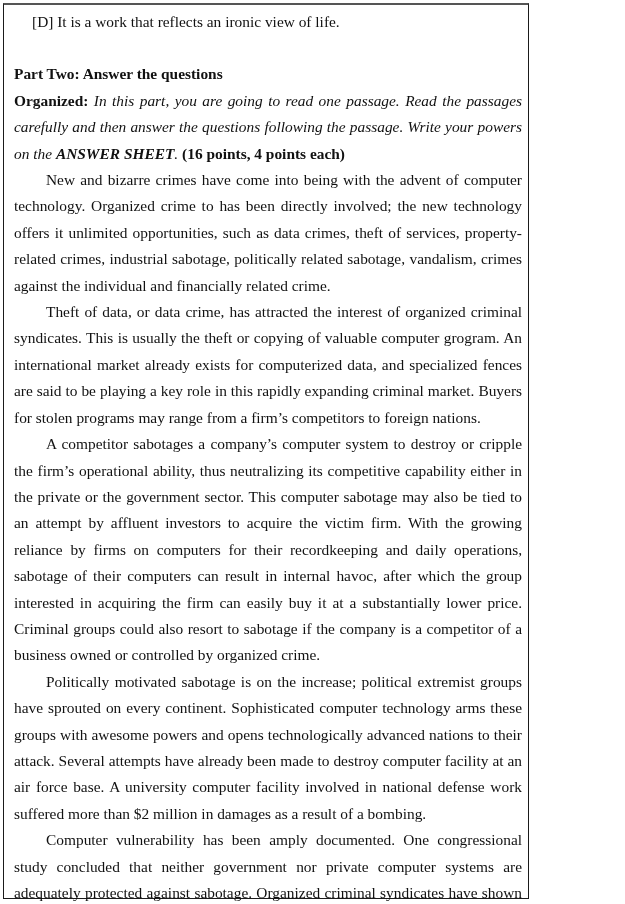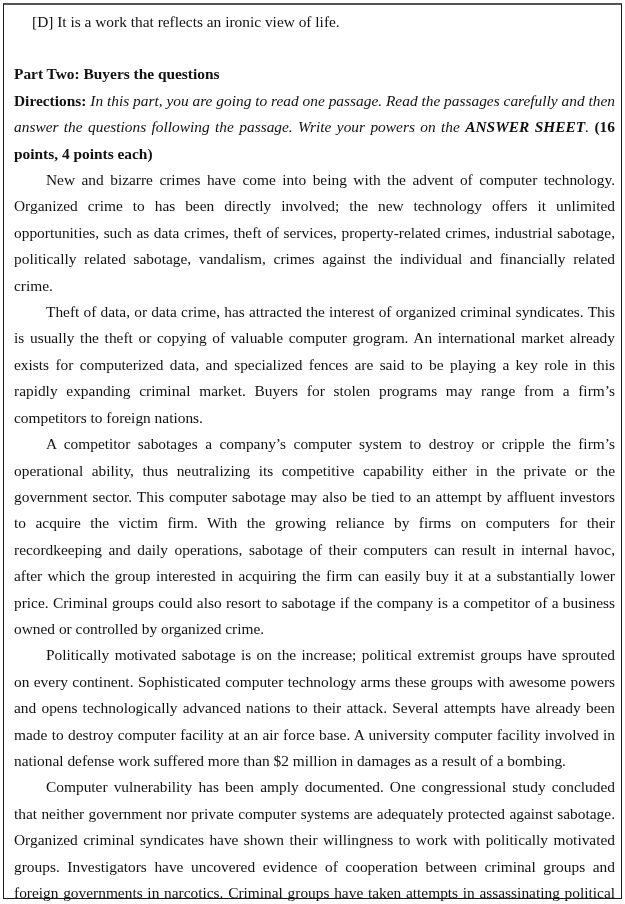--- a/index.html
+++ b/index.html
@@ -1,39 +1,39 @@
 <!DOCTYPE html>
 <html><head>
   <meta charset="utf-8">
   <style>
     html, body { margin: 0; padding: 0; background: #ffffff; }
     body { width: 625px; height: 904px; position: relative; overflow: hidden; }
     .page {
-      position: absolute; left: 3px; top: 3px; width: 619px; height: 896px;
+      position: absolute; left: 3px; top: 3px; width: 526px; height: 896px;
       border: 1px solid #1a1a1a; border-top: 2px solid #555; box-sizing: border-box;
       background: #fff;
       font-family: "Liberation Serif", serif; font-size: 15.4px; line-height: 26.4px; color: #111;
     }
     .inner { position: absolute; left: 10px; right: 6px; top: 4px; }
     p { margin: 0; text-align: justify; }
     .opt { padding-left: 18px; }
     .gap { height: 26px; }
     .heading { font-weight: bold; }
     .directions b { font-weight: bold; }
     .directions i { font-style: italic; }
     .para { text-indent: 32px; }
   </style>
 </head>
 <body>
 
 <div class="page">
   <div class="inner">
     <p class="opt">[D] It is a work that reflects an ironic view of life.</p>
     <div class="gap"></div>
-    <p class="heading">Part Two: Buyers the questions</p>
-    <p class="directions"><b>Directions:</b><i> In this part, you are going to read one passage. Read the passages carefully and then answer the questions following the passage. Write your powers on the </i><b><i>ANSWER SHEET</i></b><i>. </i><b>(16 points, 4 points each)</b></p>
+    <p class="heading">Part Two: Answer the questions</p>
+    <p class="directions"><b>Organized:</b><i> In this part, you are going to read one passage. Read the passages carefully and then answer the questions following the passage. Write your powers on the </i><b><i>ANSWER SHEET</i></b><i>. </i><b>(16 points, 4 points each)</b></p>
     <p class="para">New and bizarre crimes have come into being with the advent of computer technology. Organized crime to has been directly involved; the new technology offers it unlimited opportunities, such as data crimes, theft of services, property-related crimes, industrial sabotage, politically related sabotage, vandalism, crimes against the individual and financially related crime.</p>
     <p class="para">Theft of data, or data crime, has attracted the interest of organized criminal syndicates. This is usually the theft or copying of valuable computer grogram. An international market already exists for computerized data, and specialized fences are said to be playing a key role in this rapidly expanding criminal market. Buyers for stolen programs may range from a firm’s competitors to foreign nations.</p>
     <p class="para">A competitor sabotages a company’s computer system to destroy or cripple the firm’s operational ability, thus neutralizing its competitive capability either in the private or the government sector. This computer sabotage may also be tied to an attempt by affluent investors to acquire the victim firm. With the growing reliance by firms on computers for their recordkeeping and daily operations, sabotage of their computers can result in internal havoc, after which the group interested in acquiring the firm can easily buy it at a substantially lower price. Criminal groups could also resort to sabotage if the company is a competitor of a business owned or controlled by organized crime.</p>
     <p class="para">Politically motivated sabotage is on the increase; political extremist groups have sprouted on every continent. Sophisticated computer technology arms these groups with awesome powers and opens technologically advanced nations to their attack. Several attempts have already been made to destroy computer facility at an air force base. A university computer facility involved in national defense work suffered more than $2 million in damages as a result of a bombing.</p>
     <p class="para">Computer vulnerability has been amply documented. One congressional study concluded that neither government nor private computer systems are adequately protected against sabotage. Organized criminal syndicates have shown their willingness to work with politically motivated groups. Investigators have uncovered evidence of cooperation between criminal groups and foreign governments in narcotics. Criminal groups have taken attempts in assassinating political leaders. Computers are used in hospital life-support system, in laboratories, and in major surgery.</p>
   </div>
 </div>
 
 </body></html>

